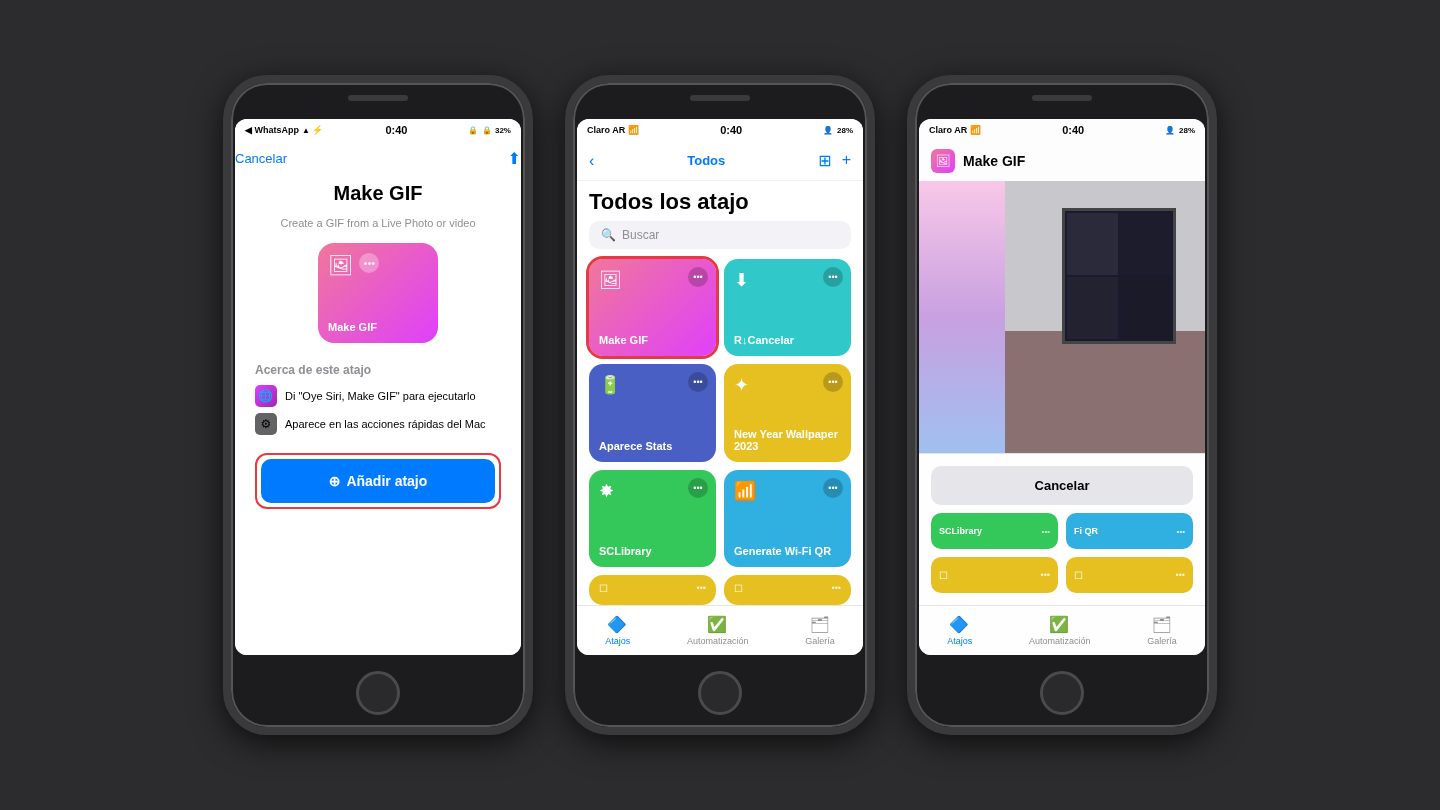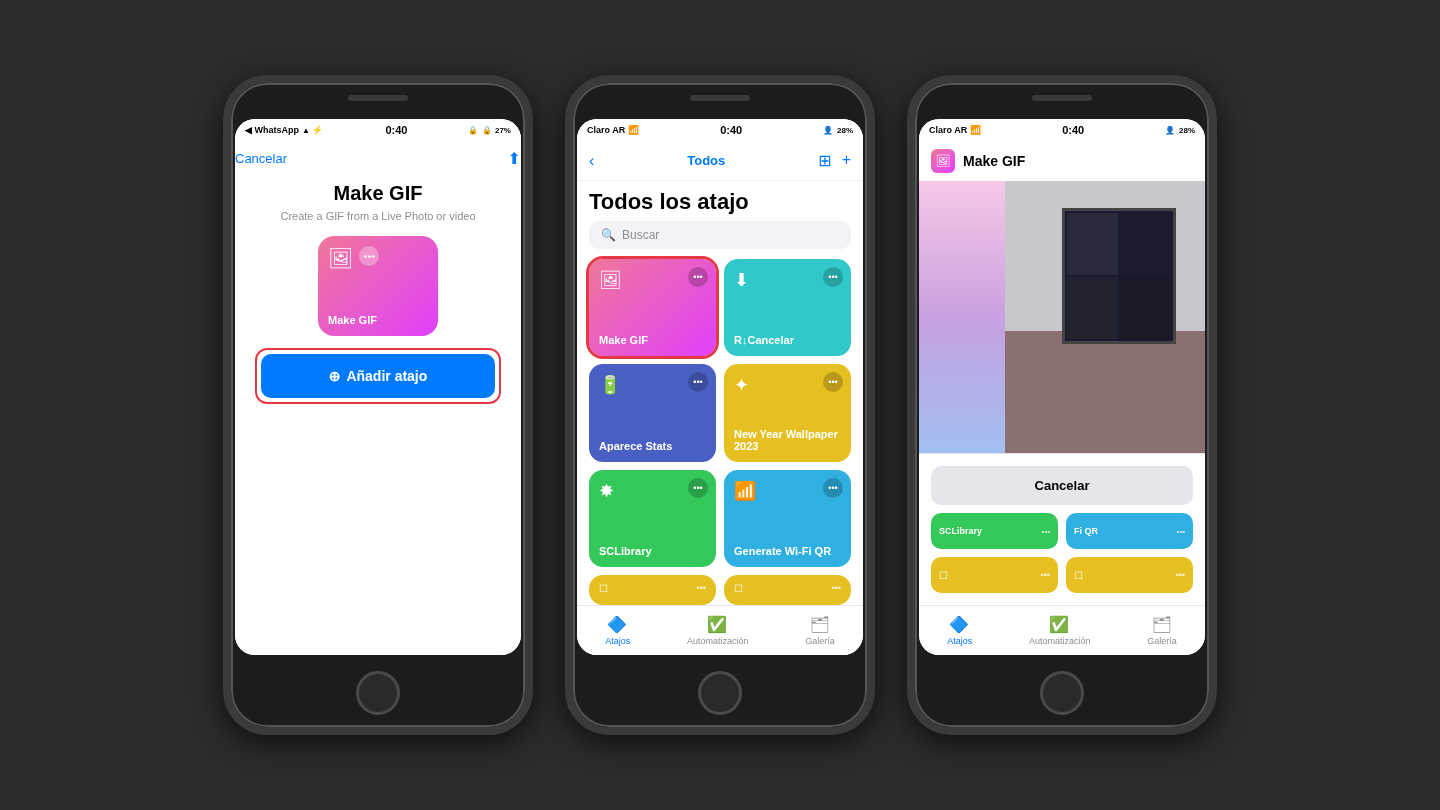--- a/index.html
+++ b/index.html
@@ -40,21 +40,21 @@
       background: #3a3a3c;
       border-radius: 3px;
     }
     .phone-screen {
       position: absolute;
       top: 36px;
       left: 4px;
       right: 4px;
       bottom: 72px;
       background: white;
-      border-radius: 20px;
+      border-radius: 12px;
       overflow: hidden;
       display: flex;
       flex-direction: column;
       justify-content: flex-end;
     }
     .phone-home-btn {
       position: absolute;
       bottom: 12px;
       left: 50%;
       transform: translateX(-50%);
@@ -94,21 +94,21 @@
     .p1-nav {
       width: 100%;
       display: flex;
       justify-content: space-between;
       align-items: center;
       padding: 8px 0;
     }
     .p1-cancel { color: #007aff; font-size: 13px; }
     .p1-share-icon { color: #007aff; font-size: 16px; }
     .p1-title { font-size: 20px; font-weight: 700; color: #000; margin-top: 6px; }
-    .p1-subtitle { font-size: 11px; color: #8e8e93; margin-top: 5px; text-align: center; }
+    .p1-subtitle { font-size: 11px; color: #8e8e93; margin-top: 12px; text-align: center; }
     .p1-shortcut-card {
       width: 120px;
       height: 100px;
       background: linear-gradient(135deg, #f0779a, #e040fb);
       border-radius: 16px;
       margin-top: 14px;
       display: flex;
       flex-direction: column;
       align-items: flex-start;
       justify-content: flex-end;
@@ -368,41 +368,52 @@
 
     <div class="status-bar">
       <div class="status-left">
         <span style="font-size:9px;">◀ WhatsApp</span>
         <span style="font-size:8px;">▲</span>
         <span>⚡</span>
       </div>
       <span style="font-weight:700;font-size:11px;">0:40</span>
       <div class="status-right">
         <span>🔒</span>
-        <span>🔒 27%</span>
+        <span>🔒 32%</span>
       </div>
     </div>
 
     <div class="p1-nav">
       <span class="p1-cancel">Cancelar</span>
       <span class="p1-share-icon">⬆</span>
     </div>
 
     <div class="p1-content">
       <span class="p1-title">Make GIF</span>
       <span class="p1-subtitle">Create a GIF from a Live Photo or video</span>
 
       <div class="p1-shortcut-card">
         <div class="p1-card-icons">
           <span style="font-size:20px;color:white;">🖼</span>
           <span style="font-size:11px;color:rgba(255,255,255,0.8);background:rgba(255,255,255,0.3);border-radius:50%;width:20px;height:20px;display:flex;align-items:center;justify-content:center;">•••</span>
         </div>
         <span class="p1-card-label">Make GIF</span>
       </div>
 
+      <div class="p1-about">
+        <div class="p1-about-title">Acerca de este atajo</div>
+        <div class="p1-about-item">
+          <div class="p1-about-icon" style="background: linear-gradient(135deg,#e040fb,#9c27b0);">🌐</div>
+          <span class="p1-about-text">Di "Oye Siri, Make GIF" para ejecutarlo</span>
+        </div>
+        <div class="p1-about-item">
+          <div class="p1-about-icon" style="background:#636366;">⚙</div>
+          <span class="p1-about-text">Aparece en las acciones rápidas del Mac</span>
+        </div>
+      </div>
 
       <div class="p1-add-btn-wrap">
         <button class="p1-add-btn">
           <span style="font-size:14px;">⊕</span>
           <span>Añadir atajo</span>
         </button>
       </div>
     </div>
   </div>
   <div class="phone-home-btn"></div>

